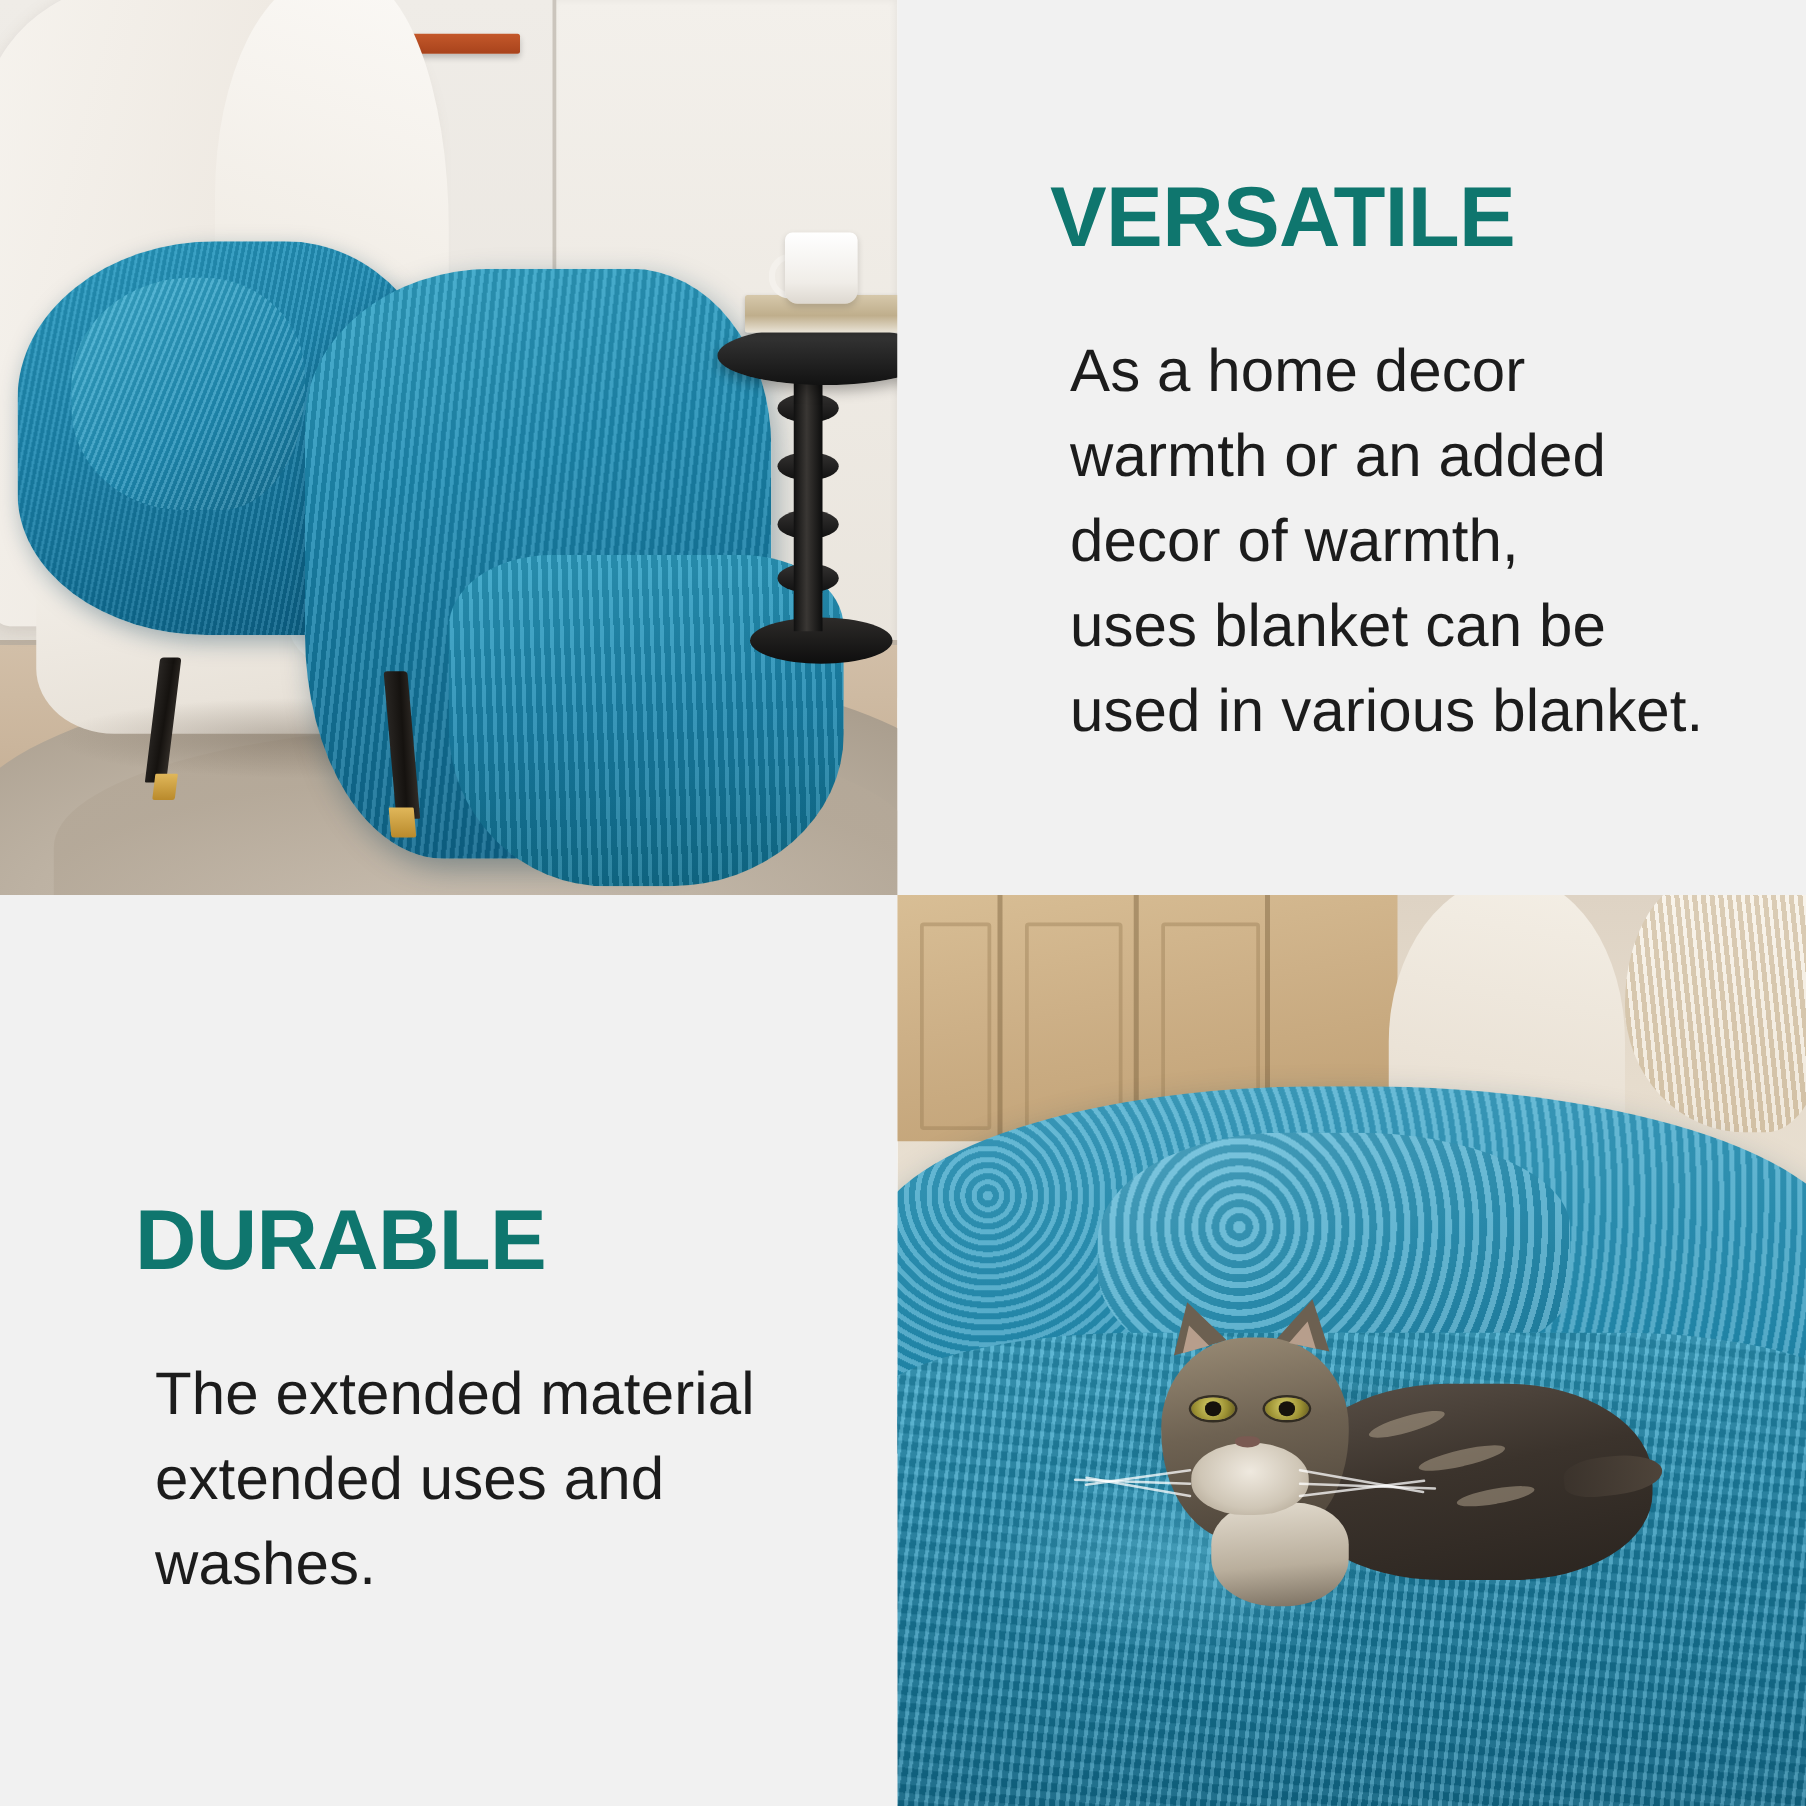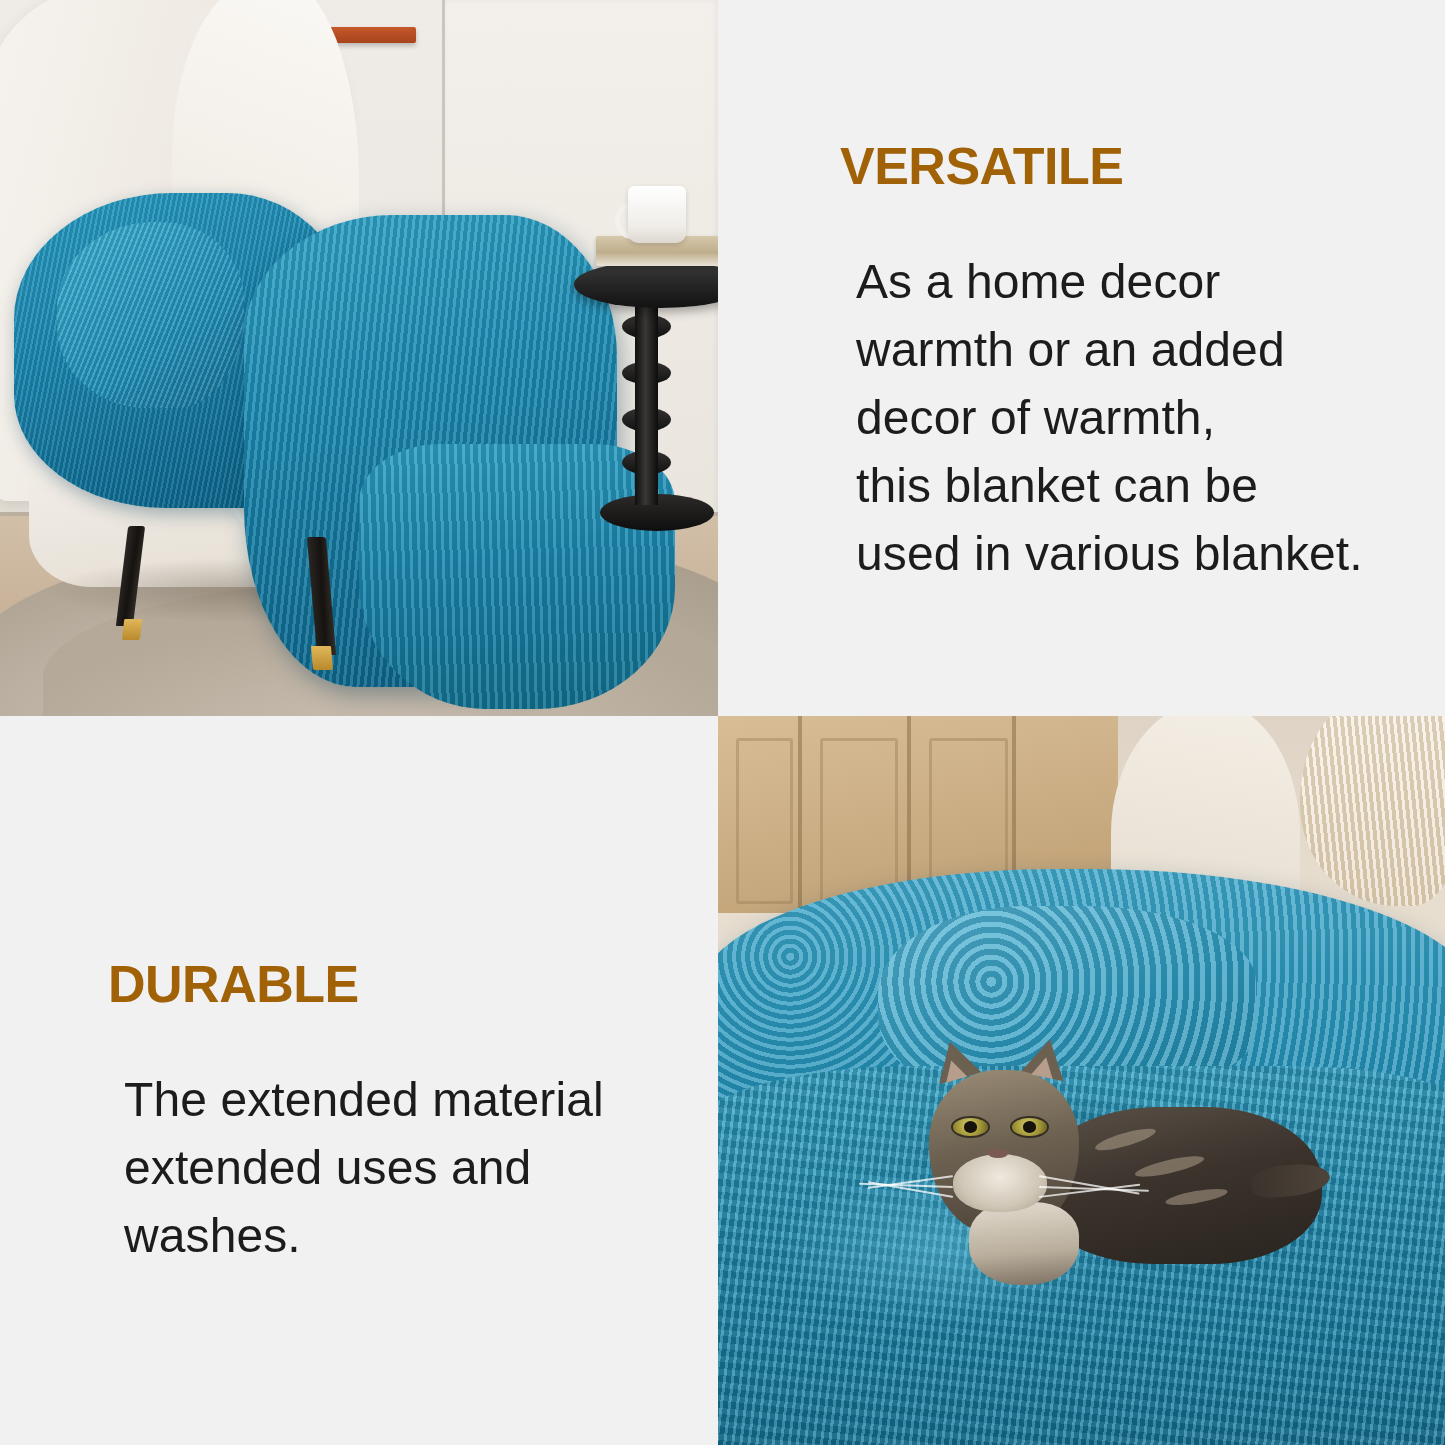--- a/index.html
+++ b/index.html
@@ -20,22 +20,22 @@
   .cell{position:relative;overflow:hidden;}
 
   
   .textpanel{
     background:#f1f1f1;
     display:flex;flex-direction:column;justify-content:flex-start;
   }
   .tp-versatile{padding:140px 0 0 122px;}
   .tp-durable{padding:242px 0 0 108px;}
   .heading{
-    font-size:52px;font-weight:700;line-height:1.0;
-    color:#a16207;letter-spacing:-0.5px;margin:0 0 40px 0;
+    font-size:68px;font-weight:700;line-height:1.0;
+    color:#0f766e;letter-spacing:-0.5px;margin:0 0 40px 0;
     white-space:nowrap;
   }
   .tp-durable .heading{margin-bottom:40px;}
   .body{
     font-size:48px;font-weight:300;line-height:68px;
     color:#1c1c1c;margin:16px;max-width:580px;
     letter-spacing:0.1px;
   }
   .body .ln{display:block;white-space:nowrap;}
 
@@ -258,21 +258,21 @@
       <div class="mug"></div>
     </div>
   </div>
 
   <div class="cell textpanel tp-versatile">
     <h2 class="heading">VERSATILE</h2>
     <p class="body">
       <span class="ln">As a home decor</span>
       <span class="ln">warmth or an added</span>
       <span class="ln">decor of warmth,</span>
-      <span class="ln">this blanket can be</span>
+      <span class="ln">uses blanket can be</span>
       <span class="ln">used in various blanket.</span>
     </p>
   </div>
 
   <div class="cell textpanel tp-durable">
     <h2 class="heading">DURABLE</h2>
     <p class="body">
       <span class="ln">The extended material</span>
       <span class="ln">extended uses and</span>
       <span class="ln">washes.</span>

